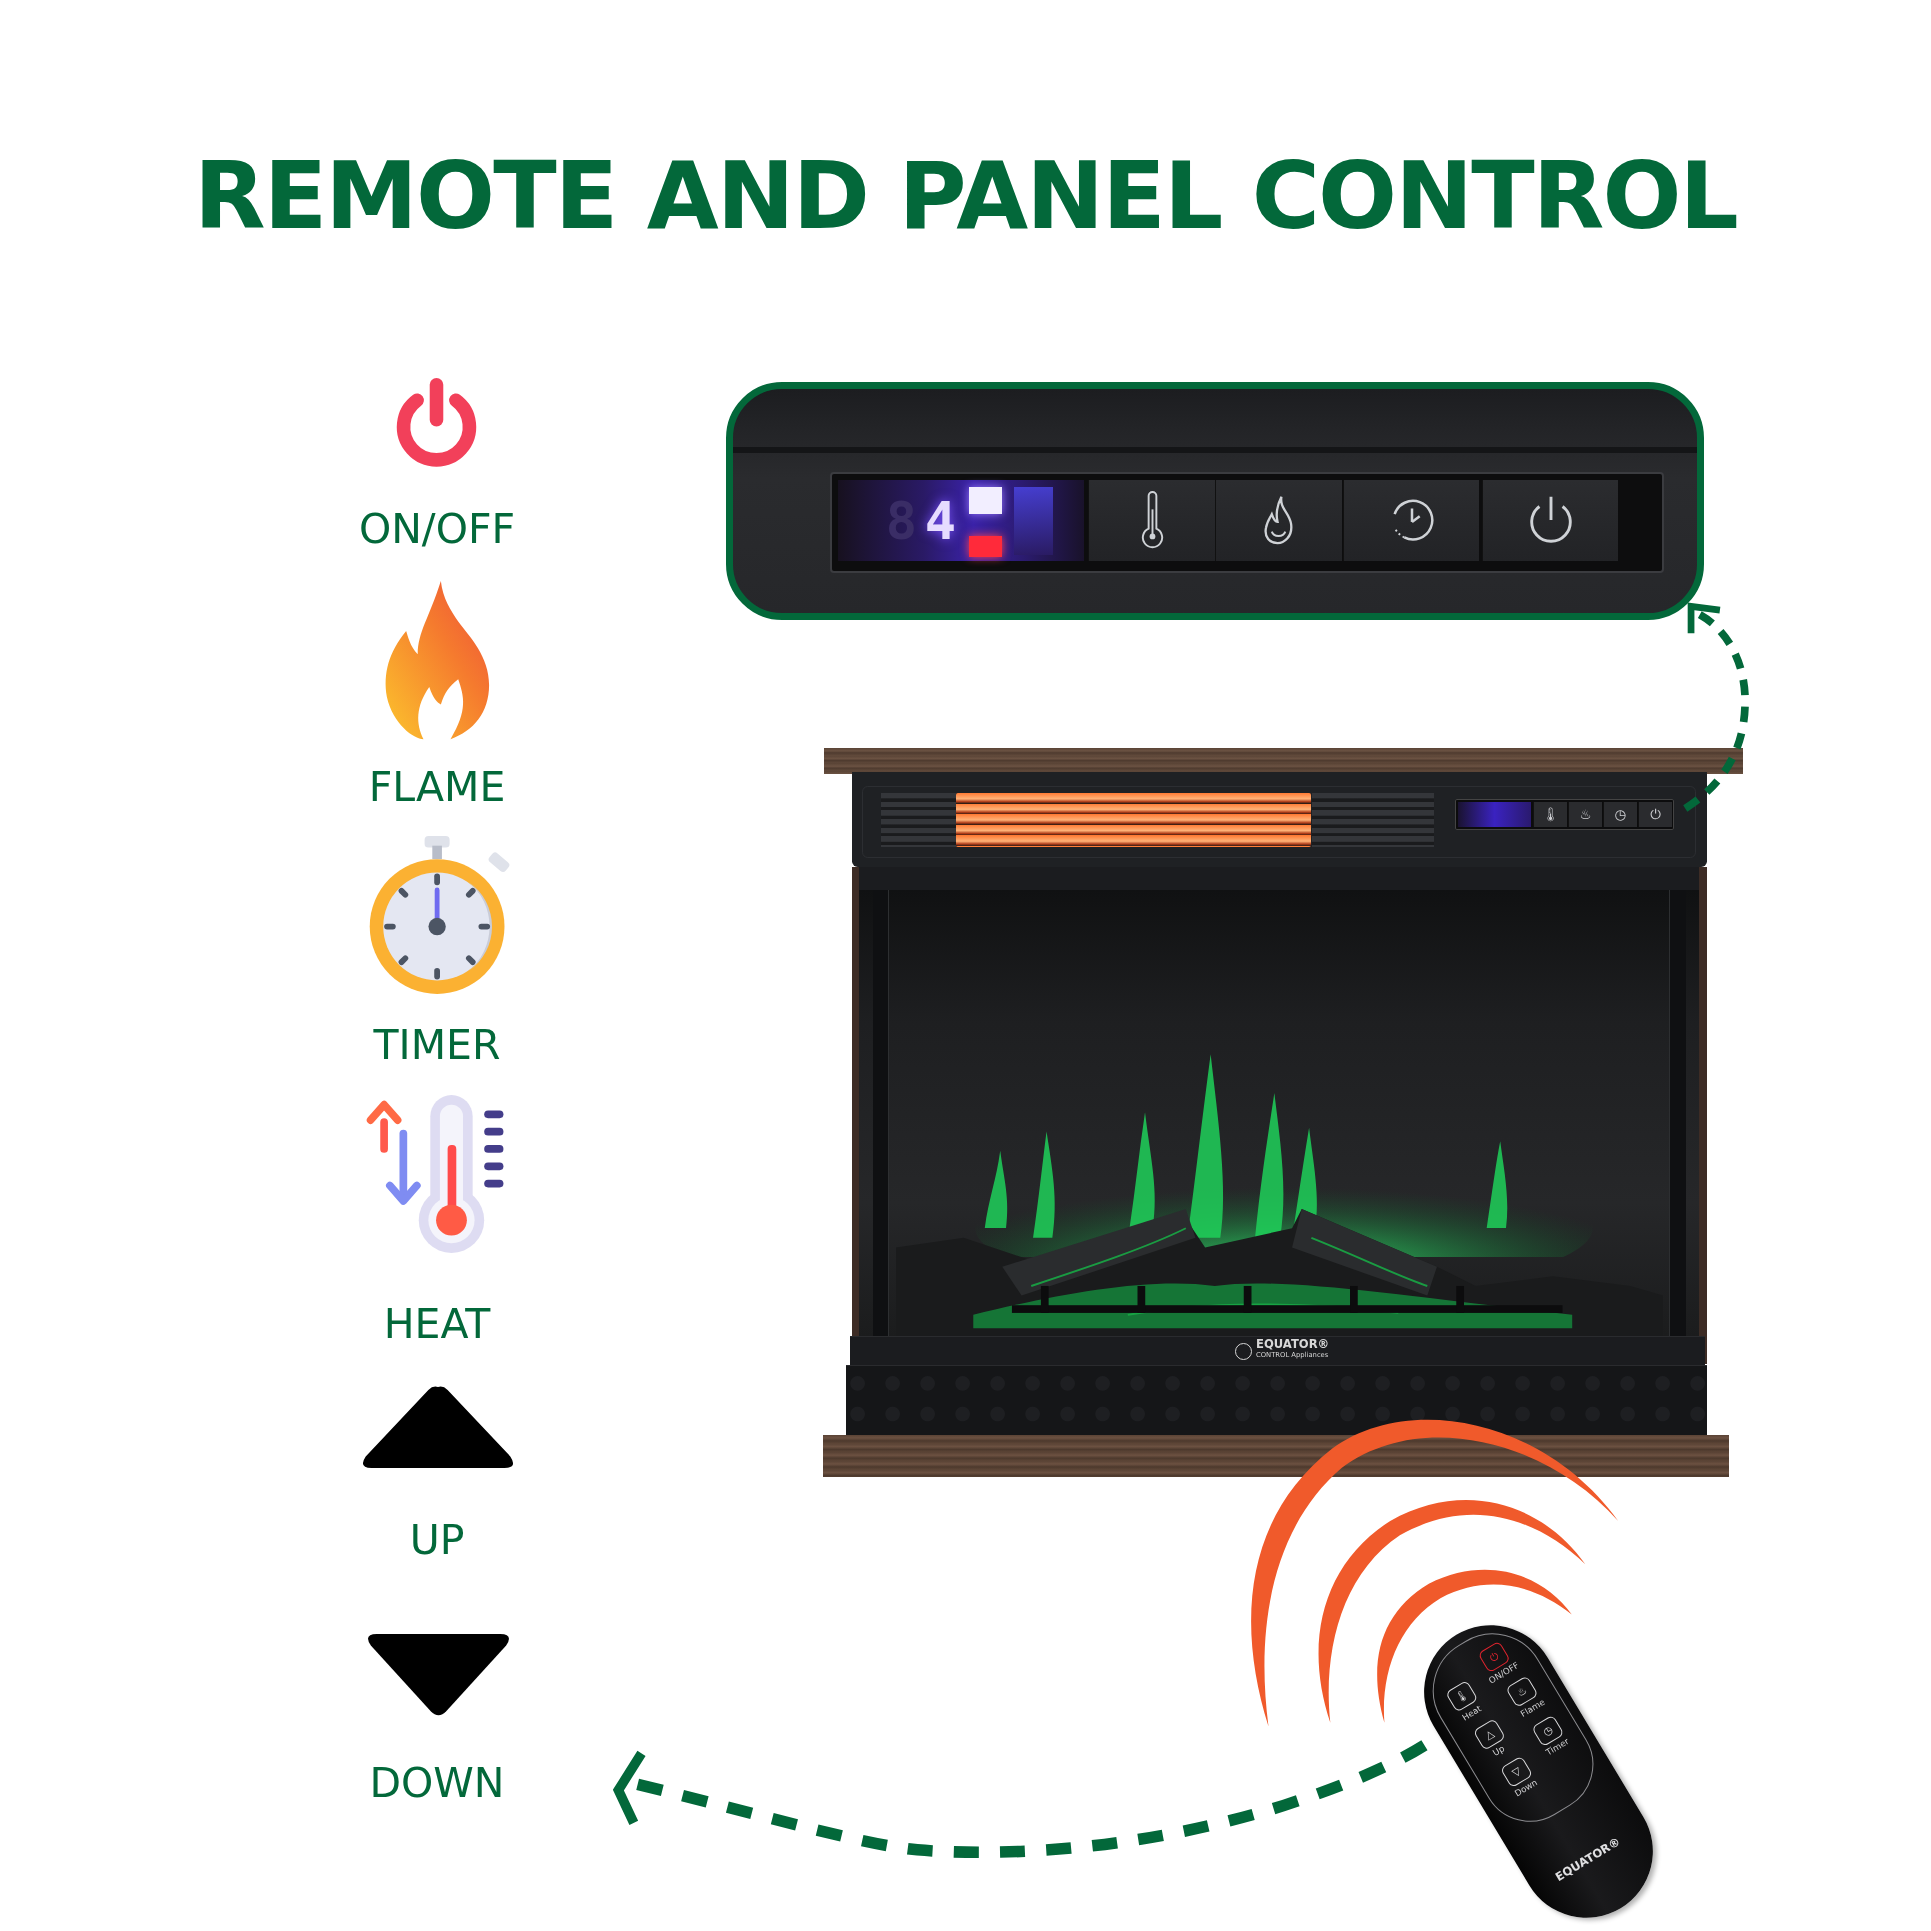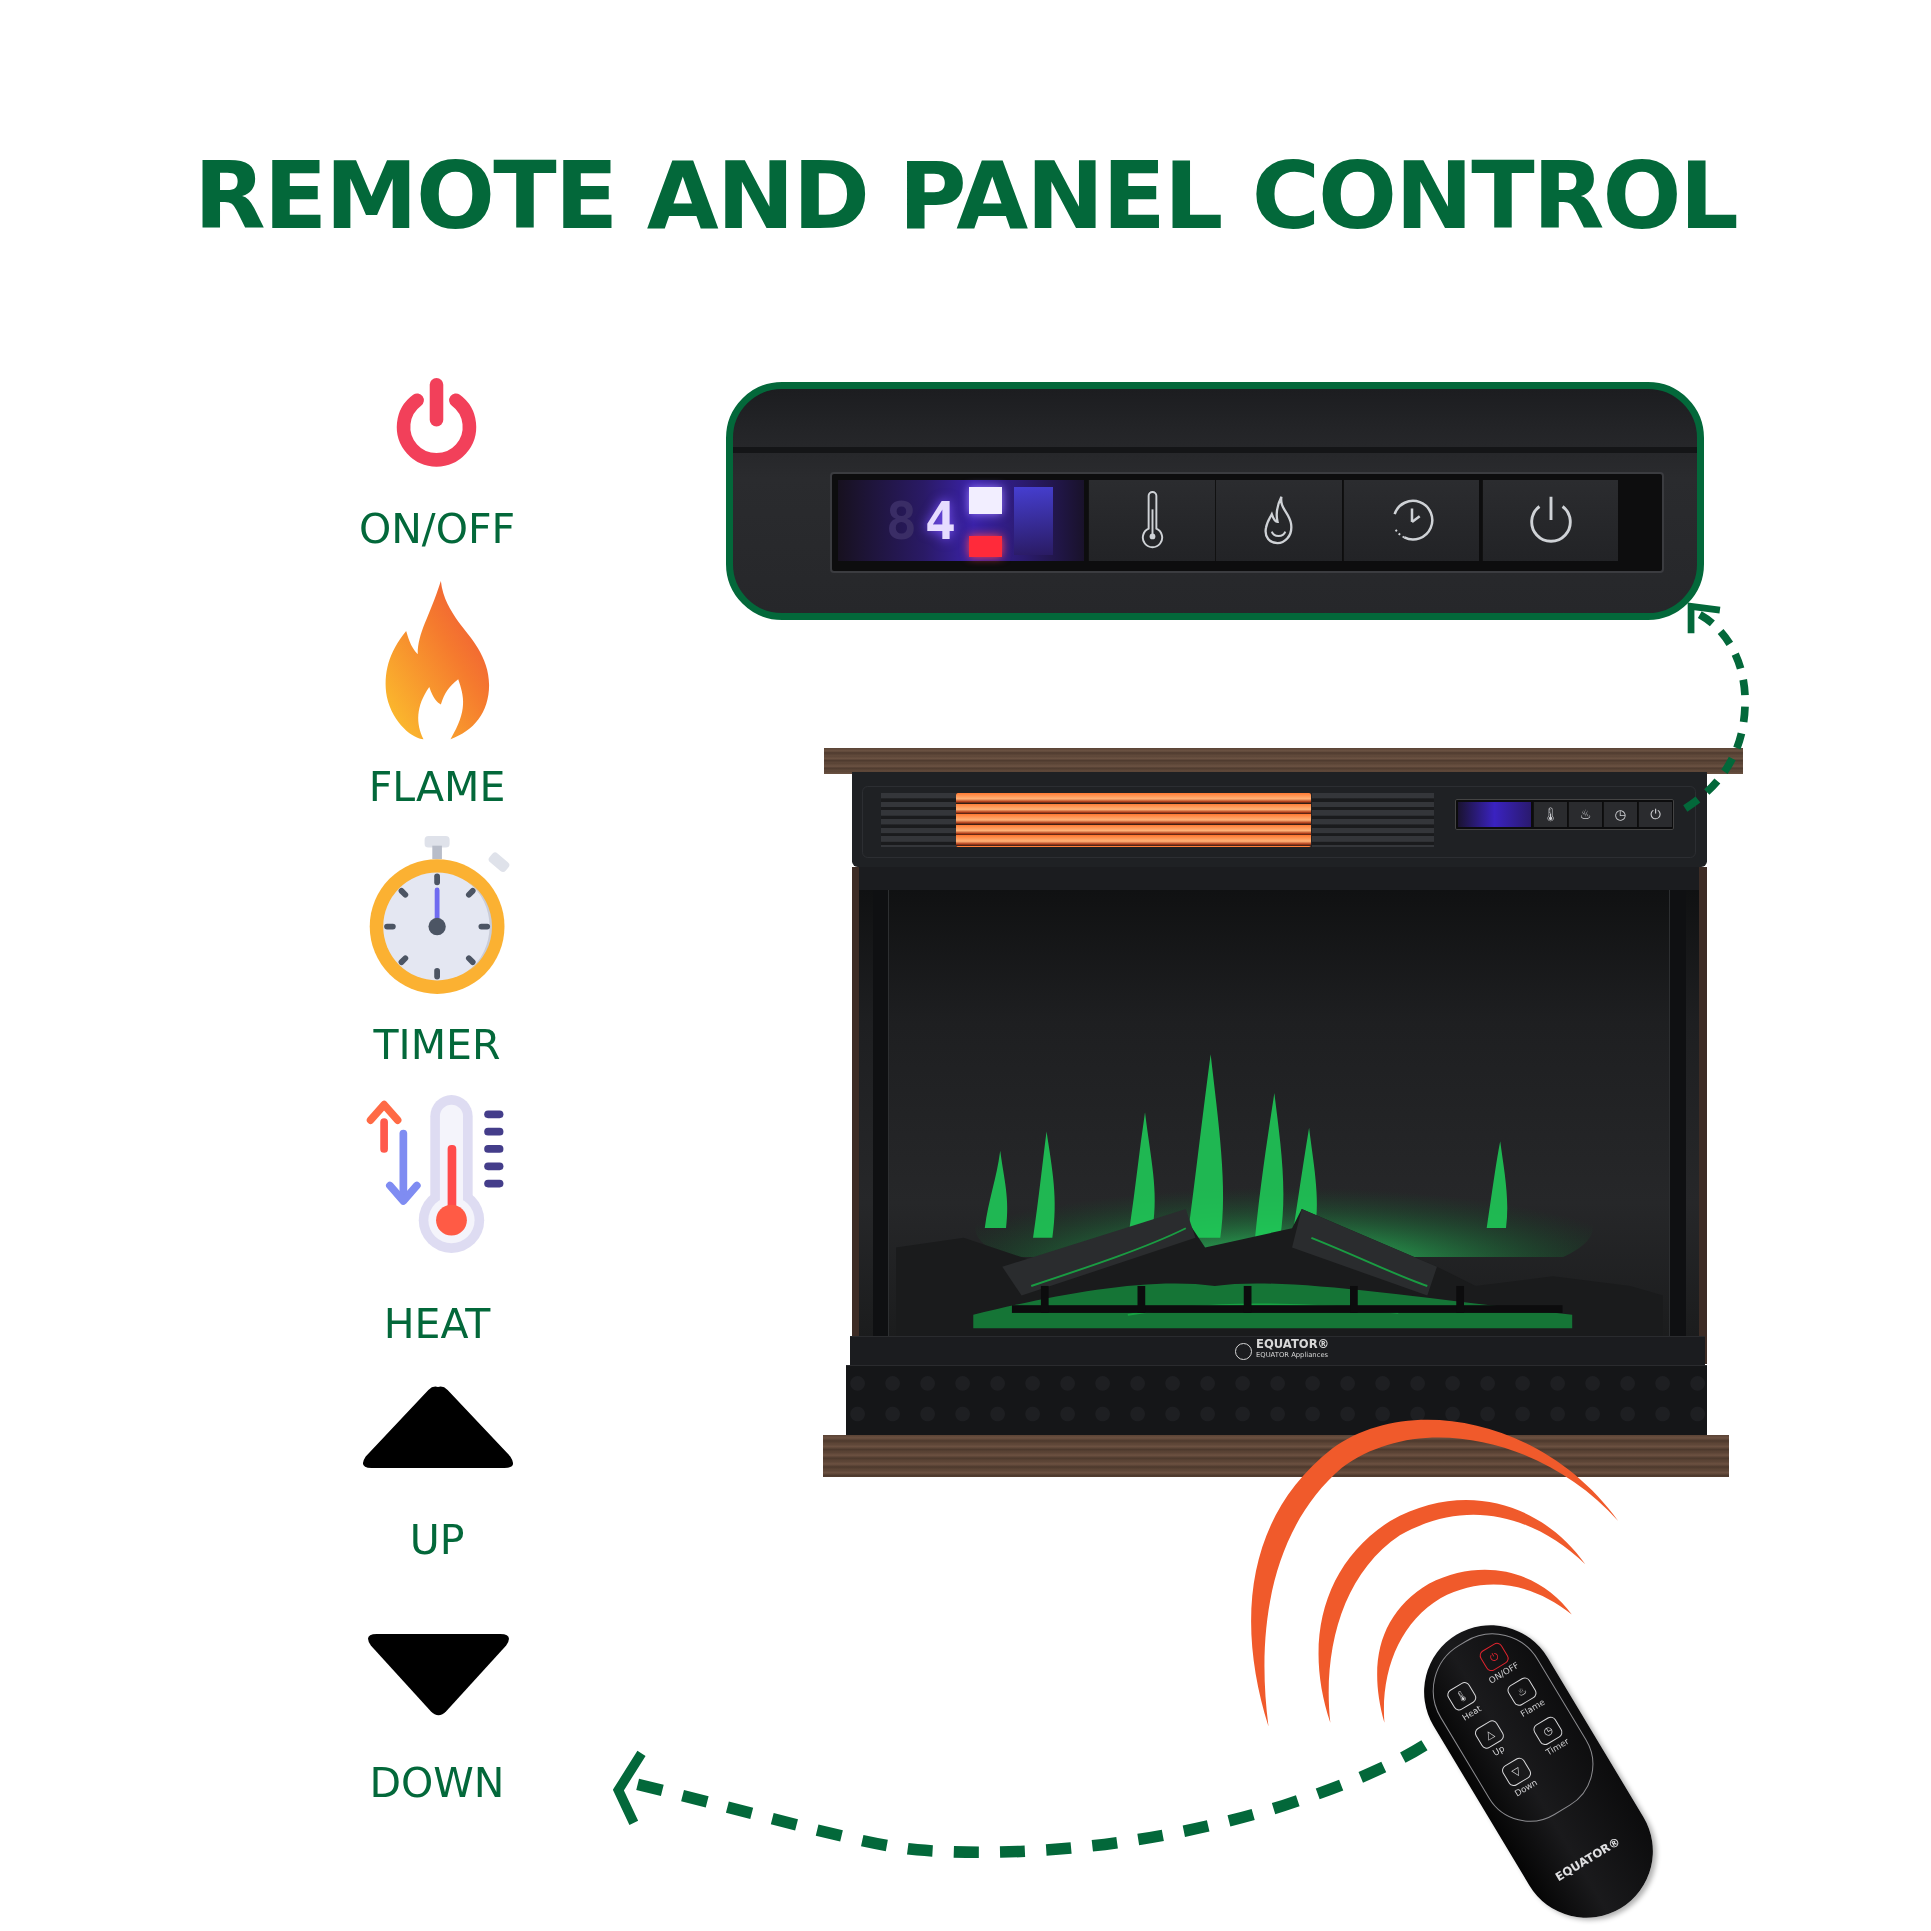--- a/index.html
+++ b/index.html
@@ -265,21 +265,21 @@
       <rect x="360" y="80" width="8" height="28"></rect>
         <rect x="470" y="80" width="8" height="28"></rect>
       <rect x="580" y="80" width="8" height="28"></rect>
     </g>
   </svg>
 </div>
 <div class="firefront">
   <div class="logo">
     <span class="circ"></span>
     <div class="big">EQUATOR®</div>
-    <div class="small">EQUATOR Appliances</div>
+    <div class="small">CONTROL Appliances</div>
   </div>
 </div>
 <div class="grill"></div>
 <div class="plinth"></div>
 
 <svg class="abs" style="left:1641px;top:579px" width="154" height="251" viewBox="0 0 160 260">
   <path d="M46 238 C90 210 110 170 108 120 C106 80 86 50 60 36" fill="none" stroke="#03683a" stroke-width="8" stroke-dasharray="16 12"></path>
   <path d="M52 56 L52 28 L82 32" fill="none" stroke="#03683a" stroke-width="7"></path>
 </svg>
 

